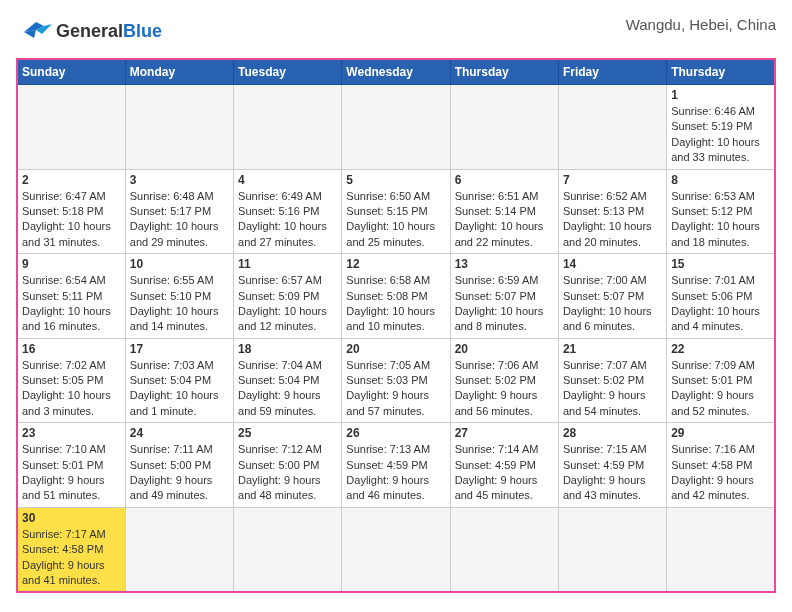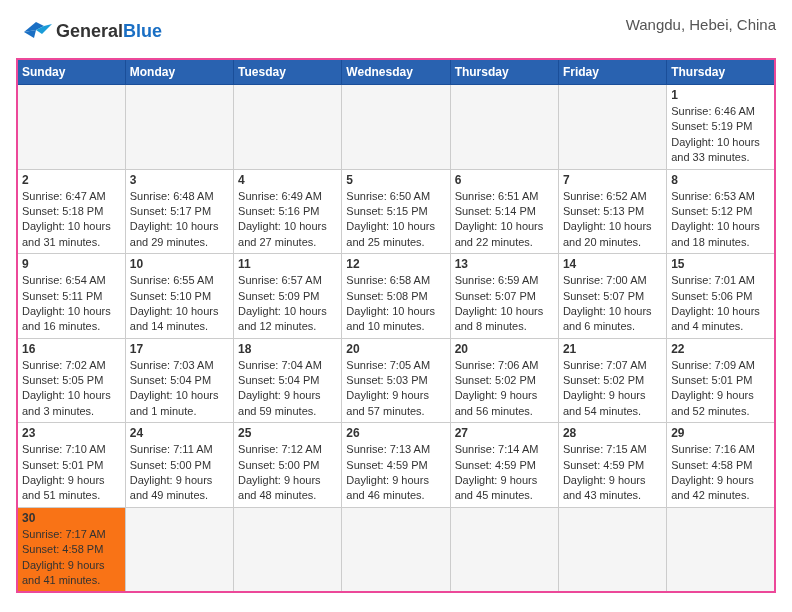--- a/index.html
+++ b/index.html
@@ -69,21 +69,21 @@
     }
     .day-info {
       font-size: 11px;
       color: #333;
       line-height: 1.4;
     }
     .last-row td {
       background: #f5f5f5;
     }
     .last-row td.has-day {
-      background: #f97316;
+      background: #fde047;
     }
   </style>
 </head>
 <body>
 
 <div class="header">
   <div class="logo">
     <div style="display:flex;align-items:center;">
       <svg width="40" height="32" viewBox="0 0 40 32">
 

